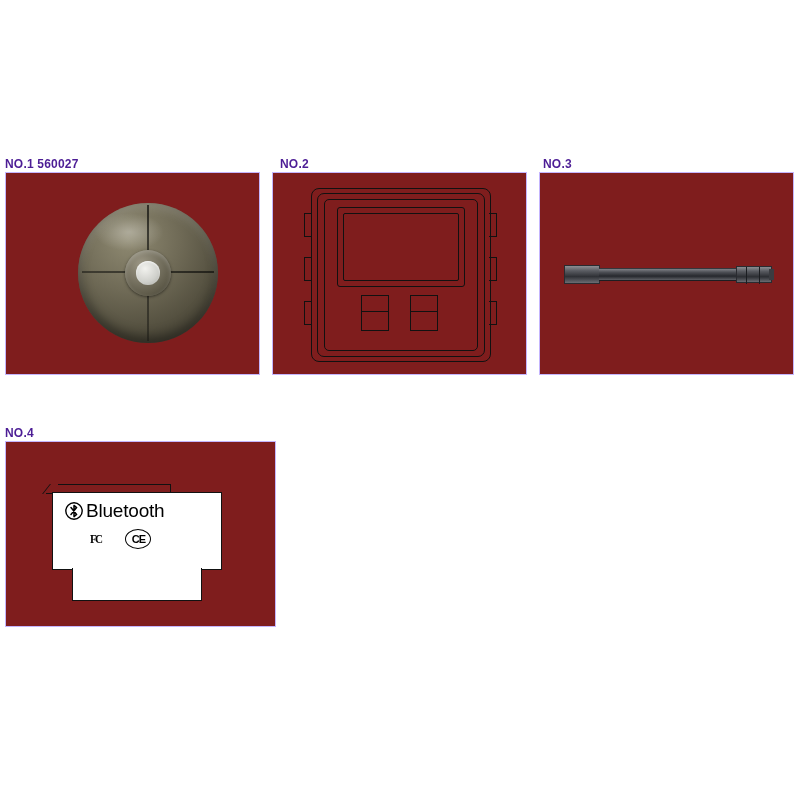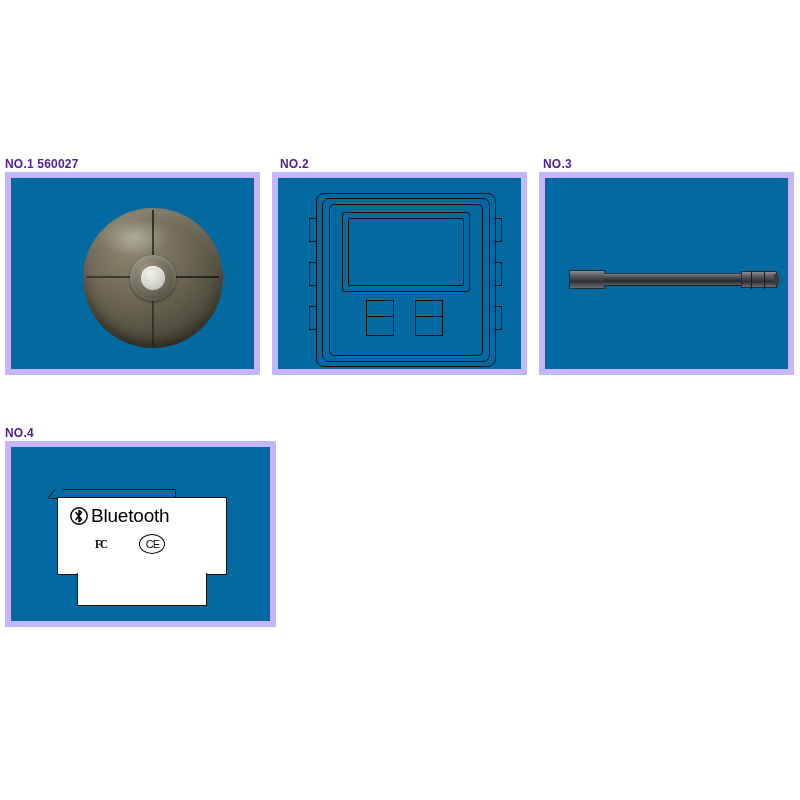--- a/index.html
+++ b/index.html
@@ -17,22 +17,22 @@
   .panel-label {
     position: absolute;
     font-size: 12px;
     font-weight: bold;
     color: #4c1d95;
     letter-spacing: 0.2px;
     white-space: nowrap;
   }
   .panel-box {
     position: absolute;
-    border: 6px solid #c4b5fd;
-    background: #0369a1;
+    border: 1px solid #c4b5fd;
+    background: #7f1d1d;
     box-sizing: border-box;
     overflow: hidden;
   }
 
   
   #panel1-box { left: 5px; top: 172px; width: 255px; height: 203px; }
   .puck-wrap {
     position: absolute;
     left: 72px;
     top: 30px;
@@ -253,37 +253,37 @@
     font-weight: 400;
     color: #000;
     line-height: 20px;
     letter-spacing: -0.2px;
   }
   .mod-marks {
     position: absolute;
     left: 36px; top: 36px;
     display: flex;
     align-items: center;
-    gap: 32px;
+    gap: 23px;
     justify-content: flex-end;
   }
   .fcc-mark {
     font-size: 13px;
     font-weight: bold;
     color: #000;
     font-family: "Liberation Serif", serif;
     letter-spacing: -2px;
     transform: scaleX(0.85);
   }
   .ce-mark {
     width: 26px; height: 20px;
     border: 1.5px solid #000;
     border-radius: 50%;
     font-size: 11px;
-    font-weight: normal;
+    font-weight: bold;
     display: flex;
     align-items: center;
     justify-content: center;
     letter-spacing: -1px;
     box-sizing: border-box;
   }
   .mod-foot {
     position: absolute;
     left: 66px; top: 126px;
     width: 128px; height: 32px;

